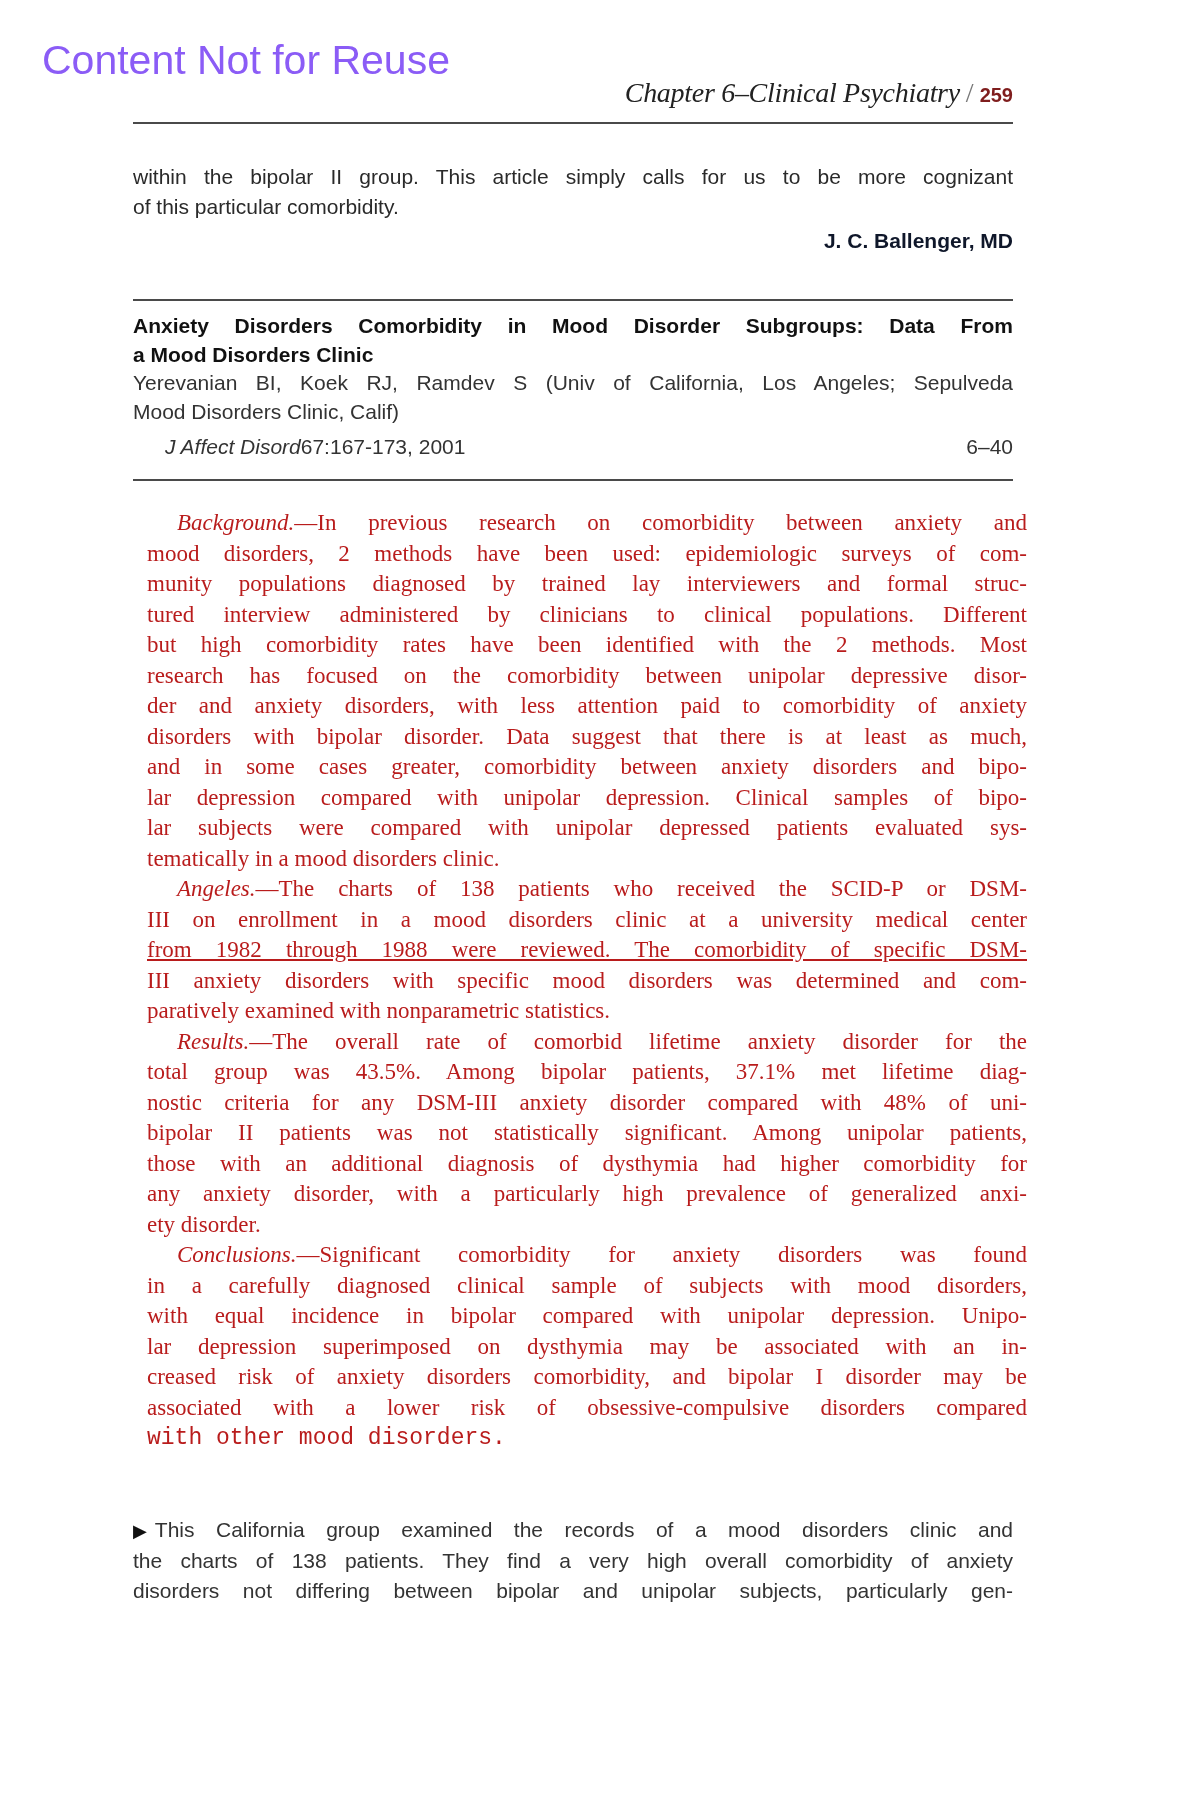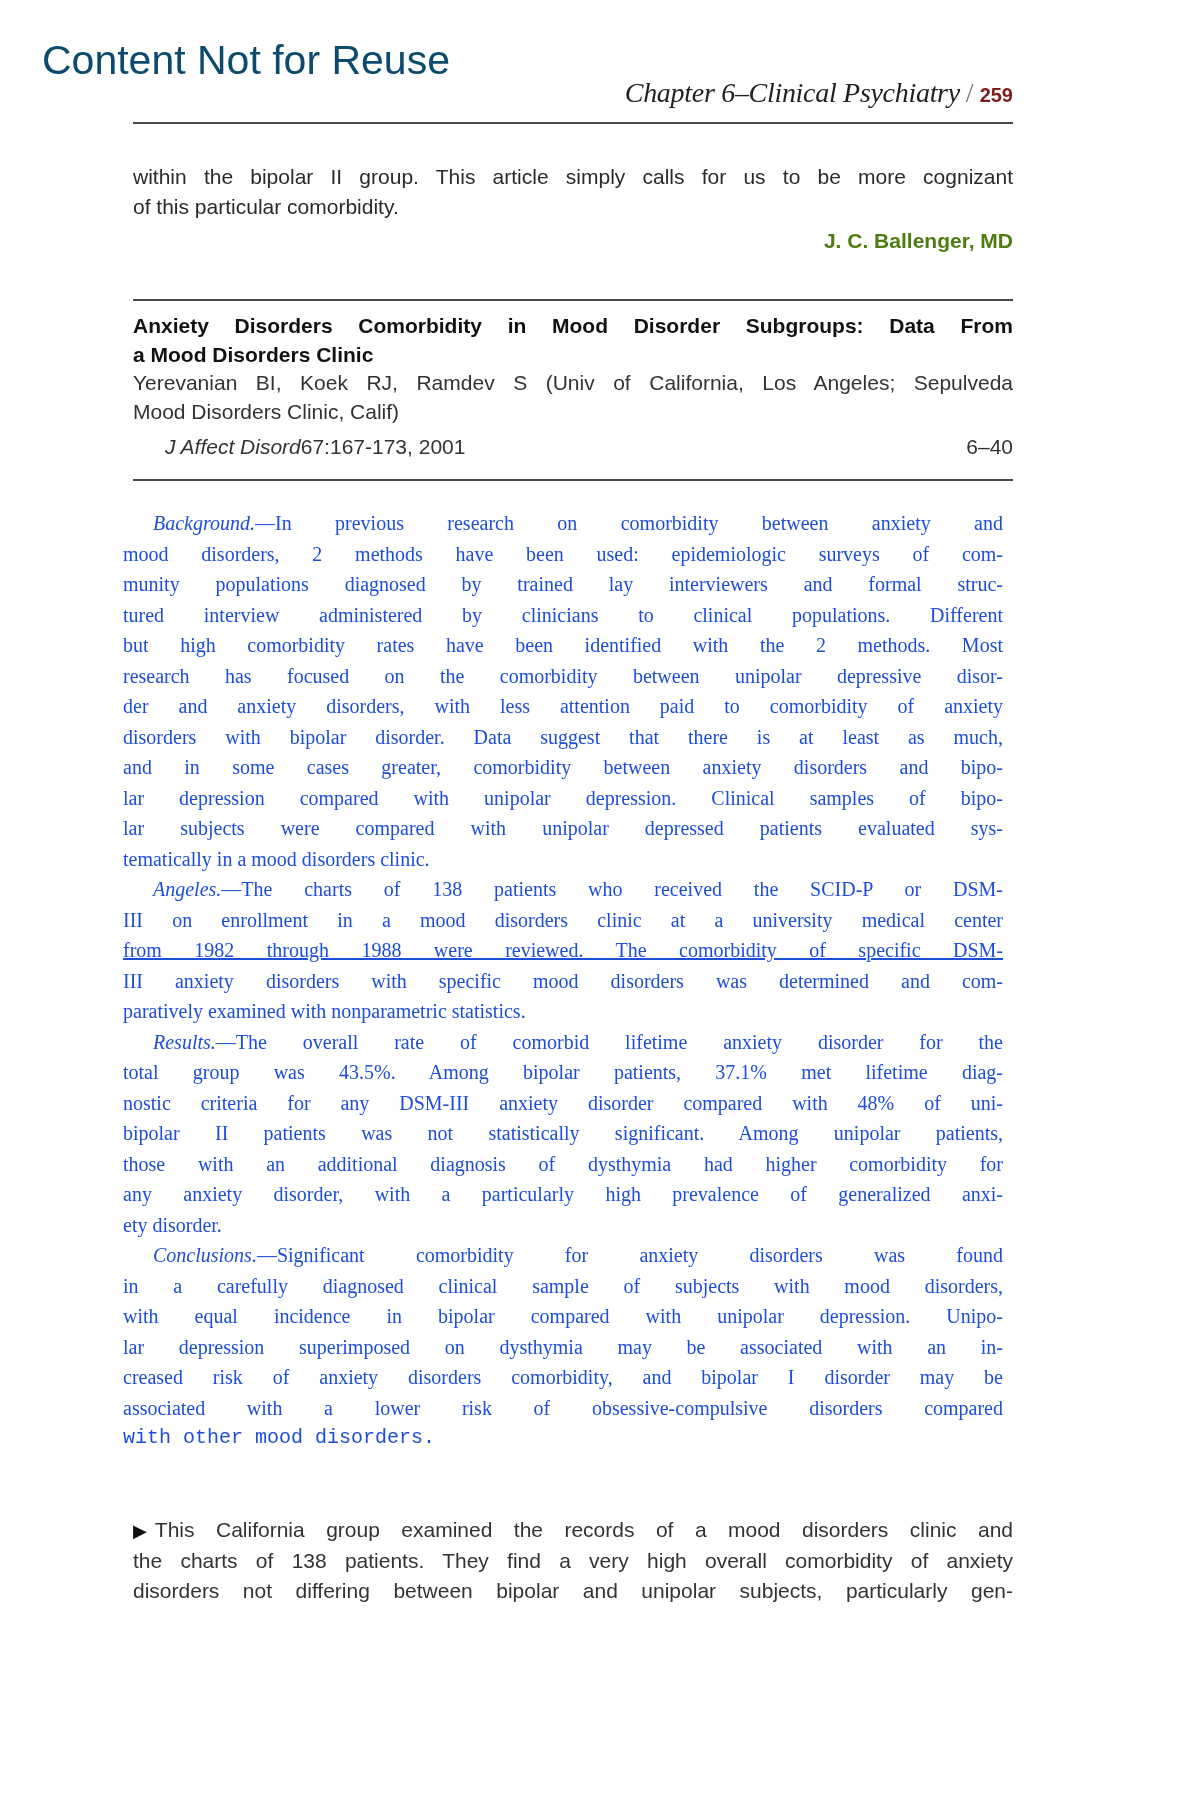--- a/index.html
+++ b/index.html
@@ -1,19 +1,19 @@
 <!DOCTYPE html>
 <html><head>
 <meta charset="utf-8">
 <style>
   html, body { margin: 0; padding: 0; background: #ffffff; }
   body { width: 1200px; height: 1800px; position: relative; overflow: hidden; color: #1e1e1e; }
   .watermark {
     position: absolute; left: 42px; top: 40px;
-    font-family: "Liberation Sans", sans-serif; font-size: 41px; color: #0c4a6e;
+    font-family: "Liberation Sans", sans-serif; font-size: 41px; color: #8b5cf6;
     letter-spacing: 0px; line-height: 1; white-space: nowrap;
   }
   .running-head {
     position: absolute; left: 133px; top: 76px; width: 880px; text-align: right;
     font-family: "Liberation Serif", serif; font-size: 28px; line-height: 34px; color: #222;
     white-space: nowrap;
   }
   .running-head .chap { font-style: italic; letter-spacing: -0.3px; }
   .running-head .slash { color: #777; margin: 0 6px; font-style: normal; }
   .running-head .pg { font-family: "Liberation Sans", sans-serif; font-weight: bold; font-size: 20px; color: #7f1d1d; }
@@ -22,39 +22,39 @@
   .rule.r2 { top: 299px; }
   .rule.r3 { top: 479px; }
   .prev-text {
     position: absolute; left: 133px; top: 162px; width: 880px;
     font-family: "Liberation Sans", sans-serif; font-size: 21px; line-height: 30px; color: #2a2a2a;
   }
   .line { display: block; white-space: nowrap; }
   .just { text-align: justify; text-align-last: justify; }
   .signature {
     position: absolute; left: 133px; top: 226px; width: 880px; text-align: right;
-    font-family: "Liberation Sans", sans-serif; font-weight: bold; font-size: 21px; line-height: 30px; color: #4d7c0f;
+    font-family: "Liberation Sans", sans-serif; font-weight: bold; font-size: 21px; line-height: 30px; color: #0f172a;
   }
   .article-title {
     position: absolute; left: 133px; top: 311px; width: 880px;
     font-family: "Liberation Sans", sans-serif; font-weight: bold; font-size: 21px; line-height: 29px; color: #111;
   }
   .authors {
     position: absolute; left: 133px; top: 368px; width: 880px;
     font-family: "Liberation Sans", sans-serif; font-size: 21px; line-height: 29px; color: #333;
   }
   .citation-row {
     position: absolute; left: 133px; top: 432px; width: 880px; height: 30px;
     font-family: "Liberation Sans", sans-serif; font-size: 21px; line-height: 29px; color: #333;
     display: flex; justify-content: space-between;
   }
   .citation-row .journal { font-style: italic; margin-left: 32px; }
   .abstract {
-    position: absolute; left: 123px; top: 508px; width: 880px;
-    font-family: "Liberation Serif", serif; font-size: 20px; line-height: 30.5px; color: #1d4ed8;
+    position: absolute; left: 147px; top: 508px; width: 880px;
+    font-family: "Liberation Serif", serif; font-size: 23px; line-height: 30.5px; color: #b91c1c;
   }
   .abstract .line { overflow: visible; }
   .abstract .indent { padding-left: 30px; }
   .abstract .head { font-style: italic; }
   .comment {
     position: absolute; left: 133px; top: 1515px; width: 880px;
     font-family: "Liberation Sans", sans-serif; font-size: 21px; line-height: 30px; color: #333;
   }
   .arrow { display: inline-block; font-size: 18px; color: #111; margin-right: 8px; }
 </style>

